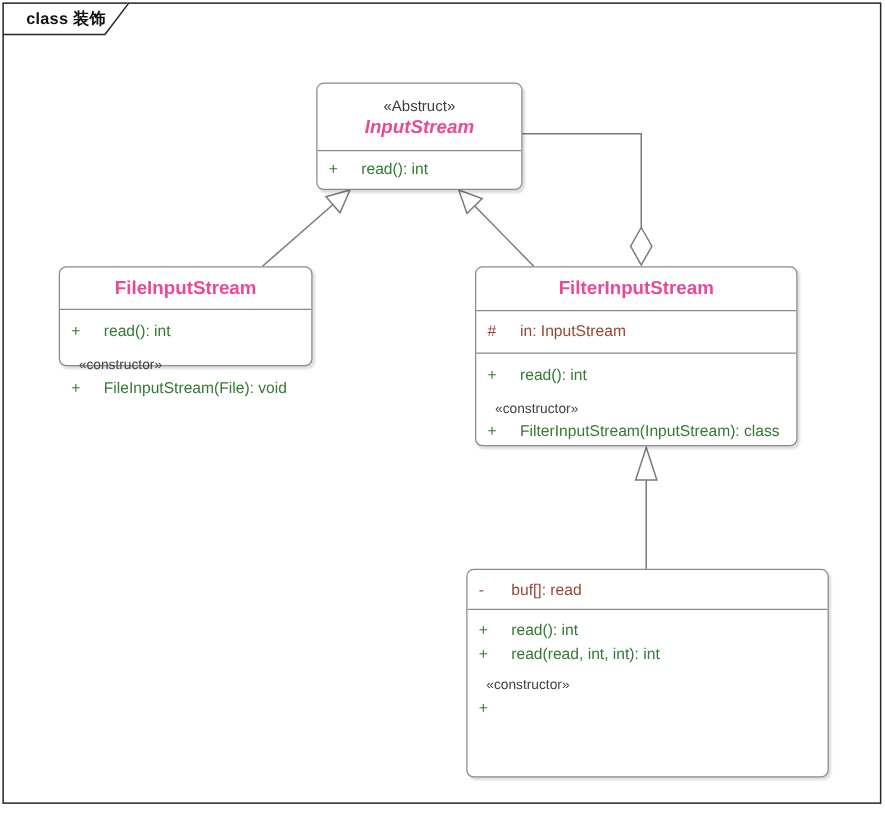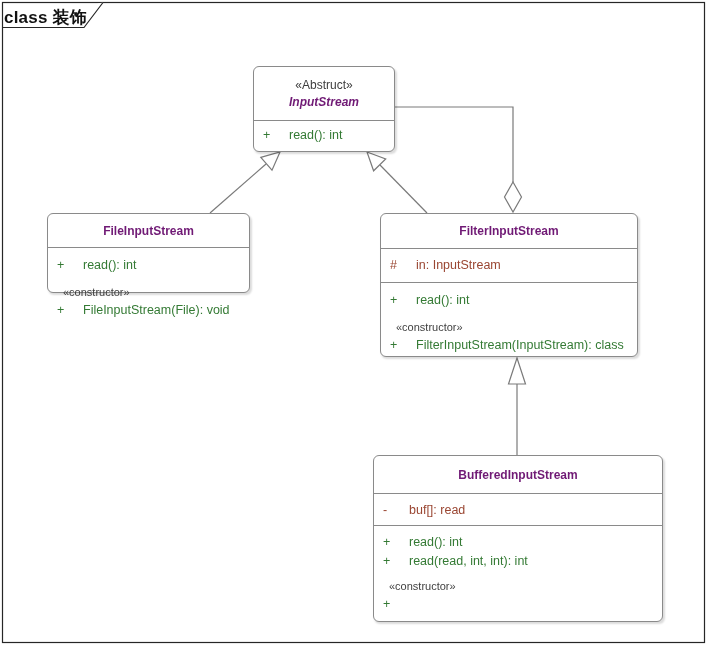--- a/index.html
+++ b/index.html
@@ -5,38 +5,38 @@
   html,body{margin:0;padding:0;background:#ffffff;}
   #canvas{
     position:relative;
     width:708px;height:653px;
     font-family:"Liberation Sans",sans-serif;
     background:#ffffff;
     overflow:hidden;
   }
   #wires{position:absolute;left:0;top:0;z-index:0;}
   .frame-label{
-    position:absolute;left:4px;top:6px;z-index:2;
-    font-size:17px;font-weight:bold;color:#111111;
+    position:absolute;left:21px;top:6px;z-index:2;
+    font-size:13px;font-weight:bold;color:#111111;
     letter-spacing:0.2px;
   }
   .class-box{
     position:absolute;z-index:1;box-sizing:border-box;
     background:#ffffff;
     border:1px solid #8a8a8a;border-radius:6px;
     box-shadow:1.5px 2px 2px rgba(0,0,0,0.14);
   }
   .cb-title{
     box-sizing:border-box;width:100%;
     border-bottom:1px solid #8a8a8a;
     display:flex;flex-direction:column;justify-content:center;
     text-align:center;
   }
   .cb-stereotype{font-size:12px;color:#3d3d3d;line-height:16px;}
-  .cb-name{font-size:12px;font-weight:bold;color:#701a75;line-height:18px;}
+  .cb-name{font-size:15px;font-weight:bold;color:#ec4899;line-height:18px;}
   .cb-name.italic{font-style:italic;}
   .compartment{box-sizing:border-box;width:100%;}
   .compartment.with-divider{border-bottom:1px solid #8a8a8a;}
   .m-row{display:flex;align-items:baseline;line-height:19px;font-size:12.5px;}
   .m-row .vis{flex:0 0 26px;padding-left:9px;}
   .m-row .sig{white-space:nowrap;}
   .green{color:#347a34;}
   .brown{color:#9a4632;}
   .ctor-label{
     padding-left:15px;font-size:11px;color:#3f3f3f;line-height:18px;
@@ -63,21 +63,21 @@
 
     <polyline points="390,107 513,107 513,182" fill="none" stroke="#7a7a7a" stroke-width="1.2"></polyline>
     <polygon points="513,182 521.5,197 513,212 504.5,197" fill="#ffffff" stroke="#7a7a7a" stroke-width="1.2"></polygon>
 
     <line x1="517" y1="455" x2="517" y2="384" stroke="#7a7a7a" stroke-width="1.2"></line>
     <polygon points="517,358 508.5,384 525.5,384" fill="#ffffff" stroke="#7a7a7a" stroke-width="1.2"></polygon>
   </svg>
 
   <div class="frame-label">class 装饰</div>
 
-  <div class="class-box" style="left:253px;top:66px;width:142px;height:86px;">
+  <div class="class-box" style="left:253px;top:66px;width:165px;height:86px;">
     <div class="cb-title" style="height:54px;">
       <div class="cb-stereotype">«Abstruct»</div>
       <div class="cb-name italic">InputStream</div>
     </div>
     <div class="compartment pt5">
       <div class="m-row green">
         <span class="vis">+</span>
         <span class="sig">read(): int</span>
       </div>
     </div>
@@ -117,23 +117,20 @@
       </div>
       <div class="ctor-label gap-top">«constructor»</div>
       <div class="m-row green">
         <span class="vis">+</span>
         <span class="sig">FilterInputStream(InputStream): class</span>
       </div>
     </div>
   </div>
 
   <div class="class-box" style="left:373px;top:455px;width:290px;height:167px;">
-    <div class="cb-title" style="height:38px;">
-      <div class="cb-name">BufferedInputStream</div>
-    </div>
     <div class="compartment with-divider pt7" style="height:32px;">
       <div class="m-row brown">
         <span class="vis">-</span>
         <span class="sig">buf[]: read</span>
       </div>
     </div>
     <div class="compartment pt7">
       <div class="m-row green">
         <span class="vis">+</span>
         <span class="sig">read(): int</span>

